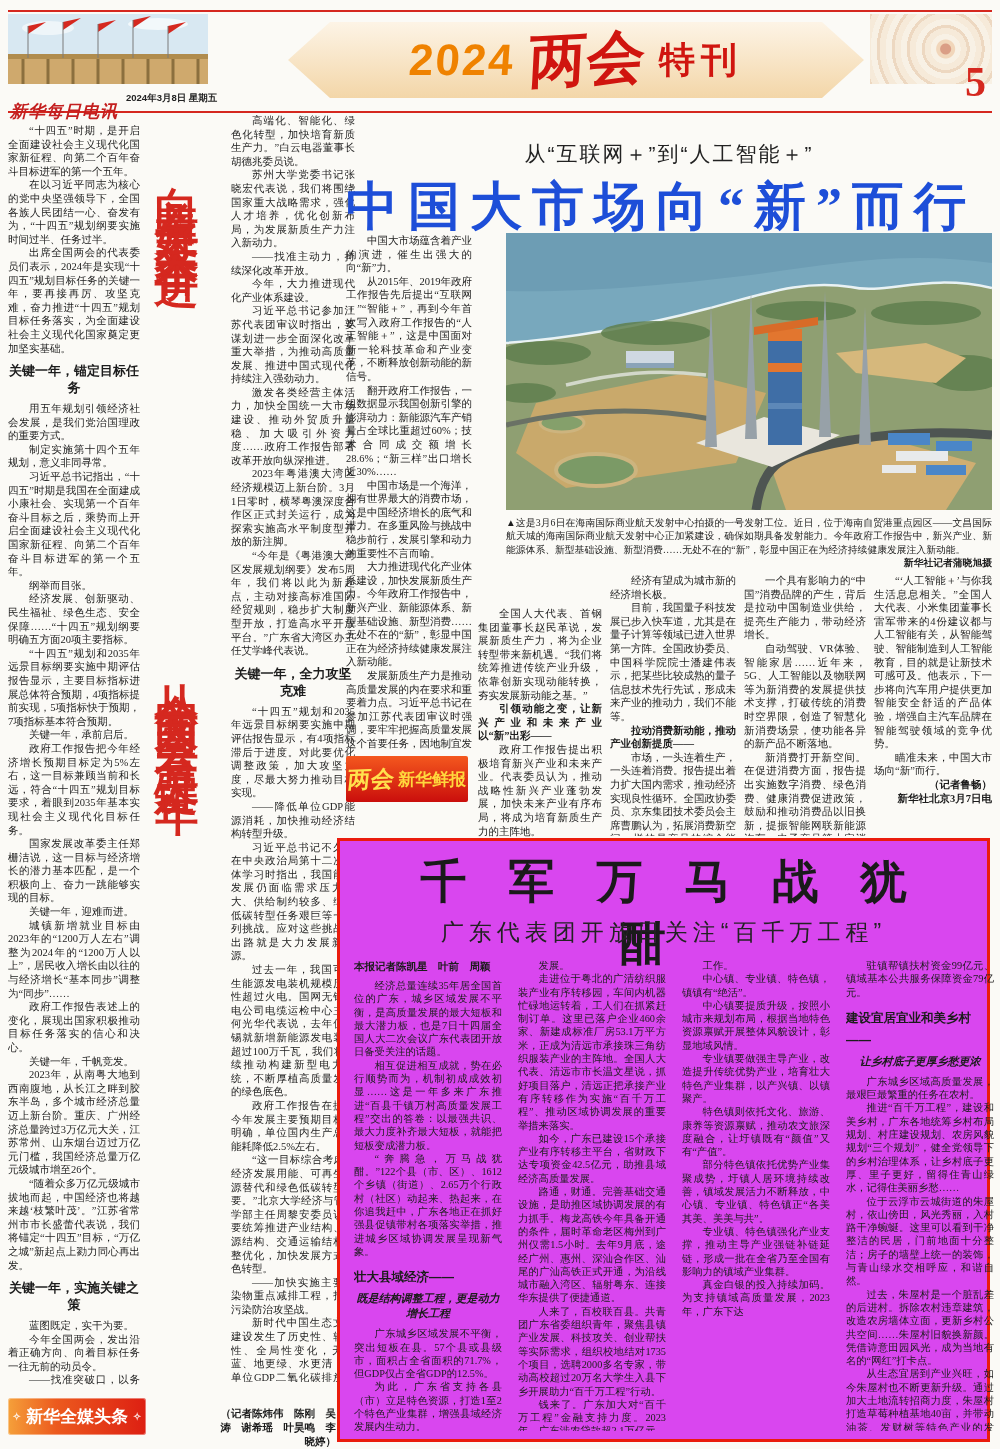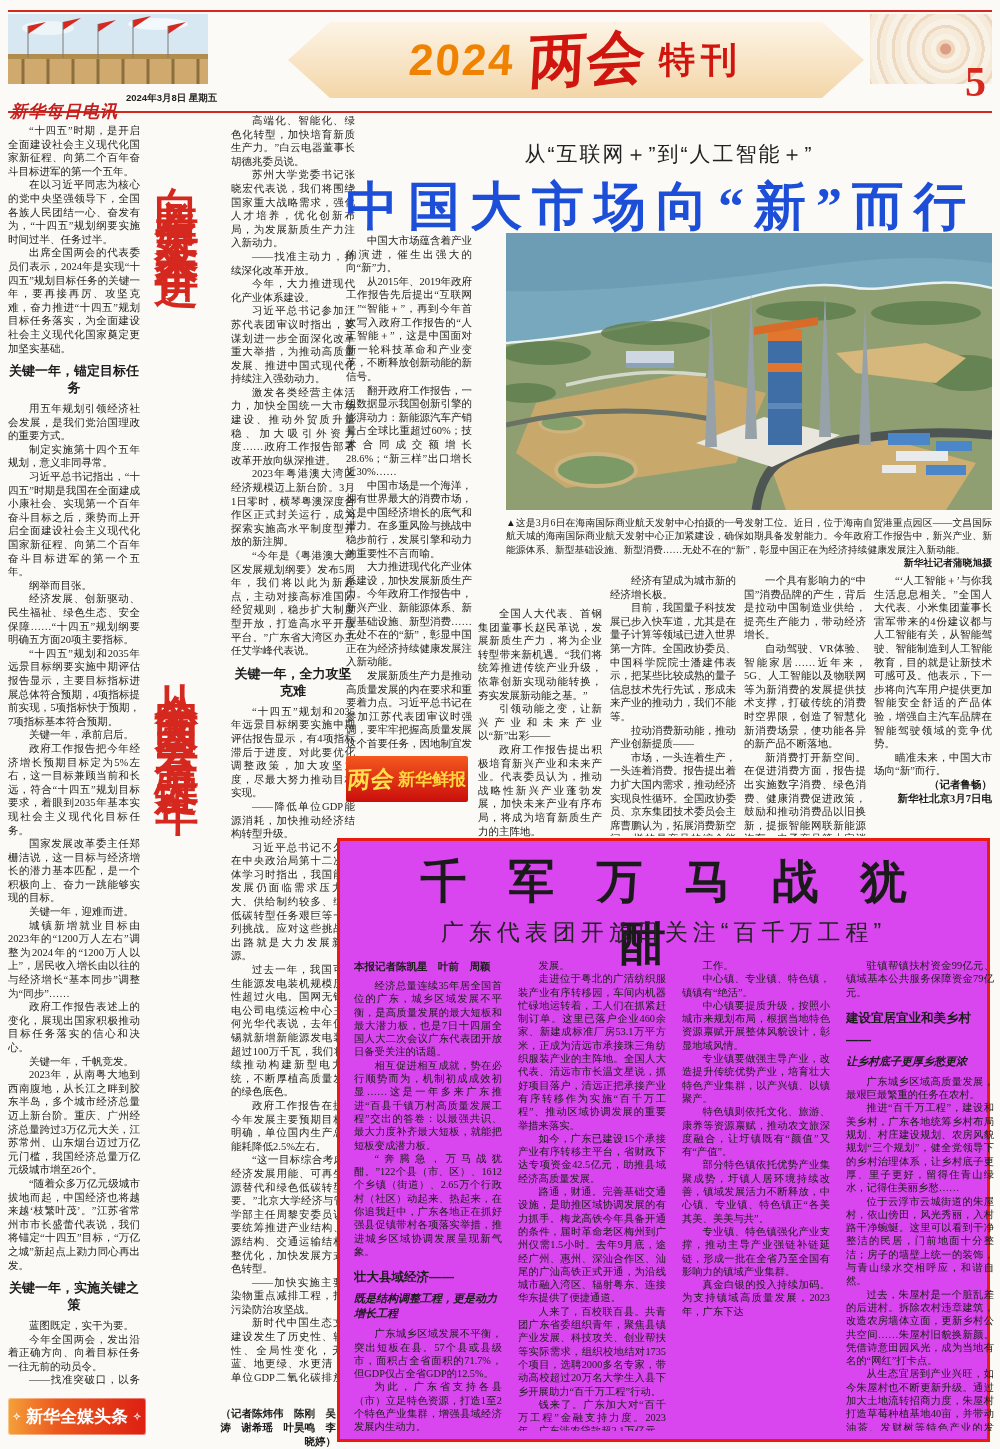--- a/index.html
+++ b/index.html
@@ -26,27 +26,27 @@
         font-family:"Liberation Sans",sans-serif;}
   .ceiling{position:absolute;right:0;top:6px;width:122px;height:70px;opacity:.55;
         background:
          radial-gradient(circle at 62% 50%, #c0542c 0 5px, #e9b98a 6px 9px, transparent 10px),
          repeating-radial-gradient(circle at 62% 50%, #f2ddc2 0 6px, #e3bd96 6px 9px, #f7ead8 9px 15px);}
   .pagenum{position:absolute;right:6px;top:50px;font-size:42px;font-weight:bold;color:#d5281f;}
   
   .col{position:absolute;overflow:hidden;text-align:justify;}
   .col p{margin:0;}
   .para{font-size:10.5px;line-height:13.6px;text-indent:2em;}
-  .bold-para{font-size:10.5px;line-height:13.6px;text-indent:2em;font-weight:normal;}
+  .bold-para{font-size:10.5px;line-height:13.6px;text-indent:2em;font-weight:bold;}
   .subhead{font-family:"Liberation Sans",sans-serif;font-weight:bold;font-size:13px;
         line-height:17px;text-align:center;text-indent:0;margin:7px 0 6px!important;}
   .sub-dash{font-family:"Liberation Sans",sans-serif;font-weight:bold;font-size:12.5px;
         line-height:22px;text-indent:0;margin:8px 0 3px!important;text-align:left;}
   .sub-italic{font-style:italic;font-weight:bold;font-size:11px;line-height:15px;
-        text-indent:0;text-align:left;margin:2px 0 6px!important;}
+        text-indent:0;text-align:center;margin:2px 0 6px!important;}
   .byline,.dateline{font-size:10.5px;line-height:14px;font-weight:bold;text-indent:0;
         text-align:right;}
   
   .vhead{position:absolute;writing-mode:vertical-rl;text-orientation:mixed;color:#d5281f;
         font-weight:bold;font-size:44px;letter-spacing:11px;line-height:60px;}
   .vh1{left:146px;top:152px;height:470px;}
   .vh2{left:146px;top:648px;height:700px;}
   .media-banner{position:absolute;left:8px;top:1398px;width:138px;height:37px;border-radius:3px;
         background:linear-gradient(90deg,#f5a03a,#ec5a1e 35%,#dd1f12);
         display:flex;align-items:center;justify-content:center;gap:5px;color:#fff;

